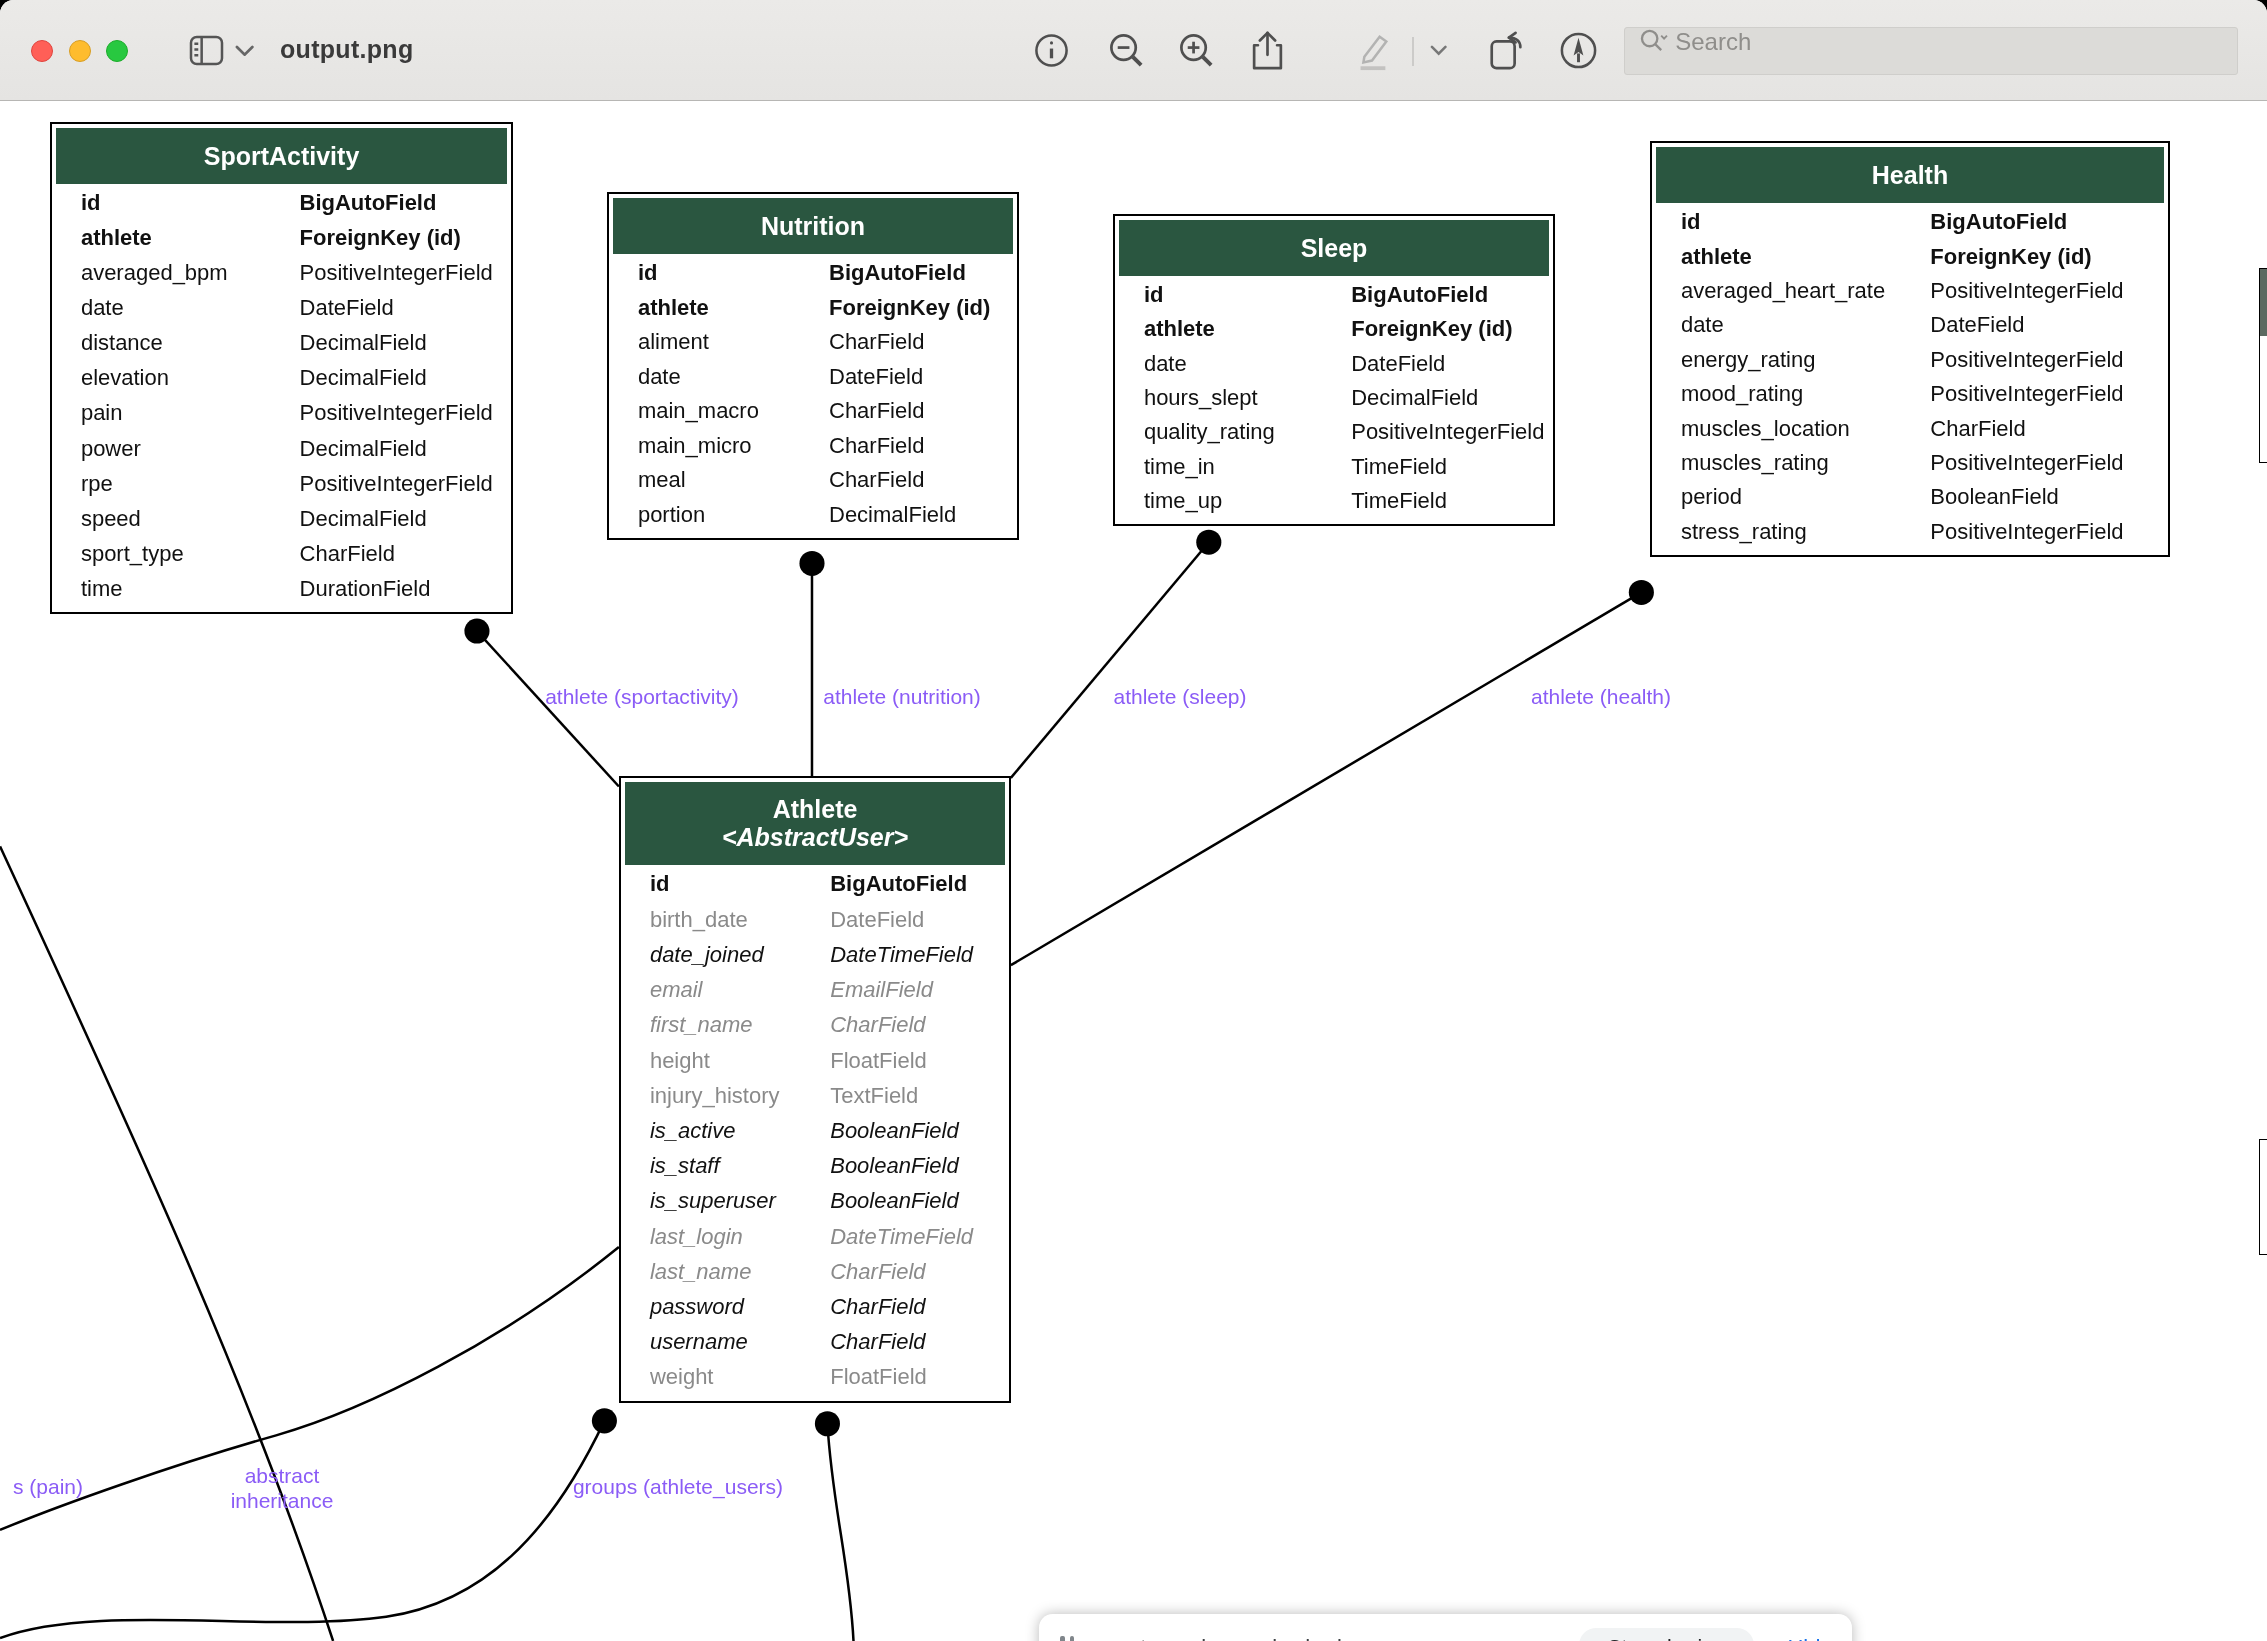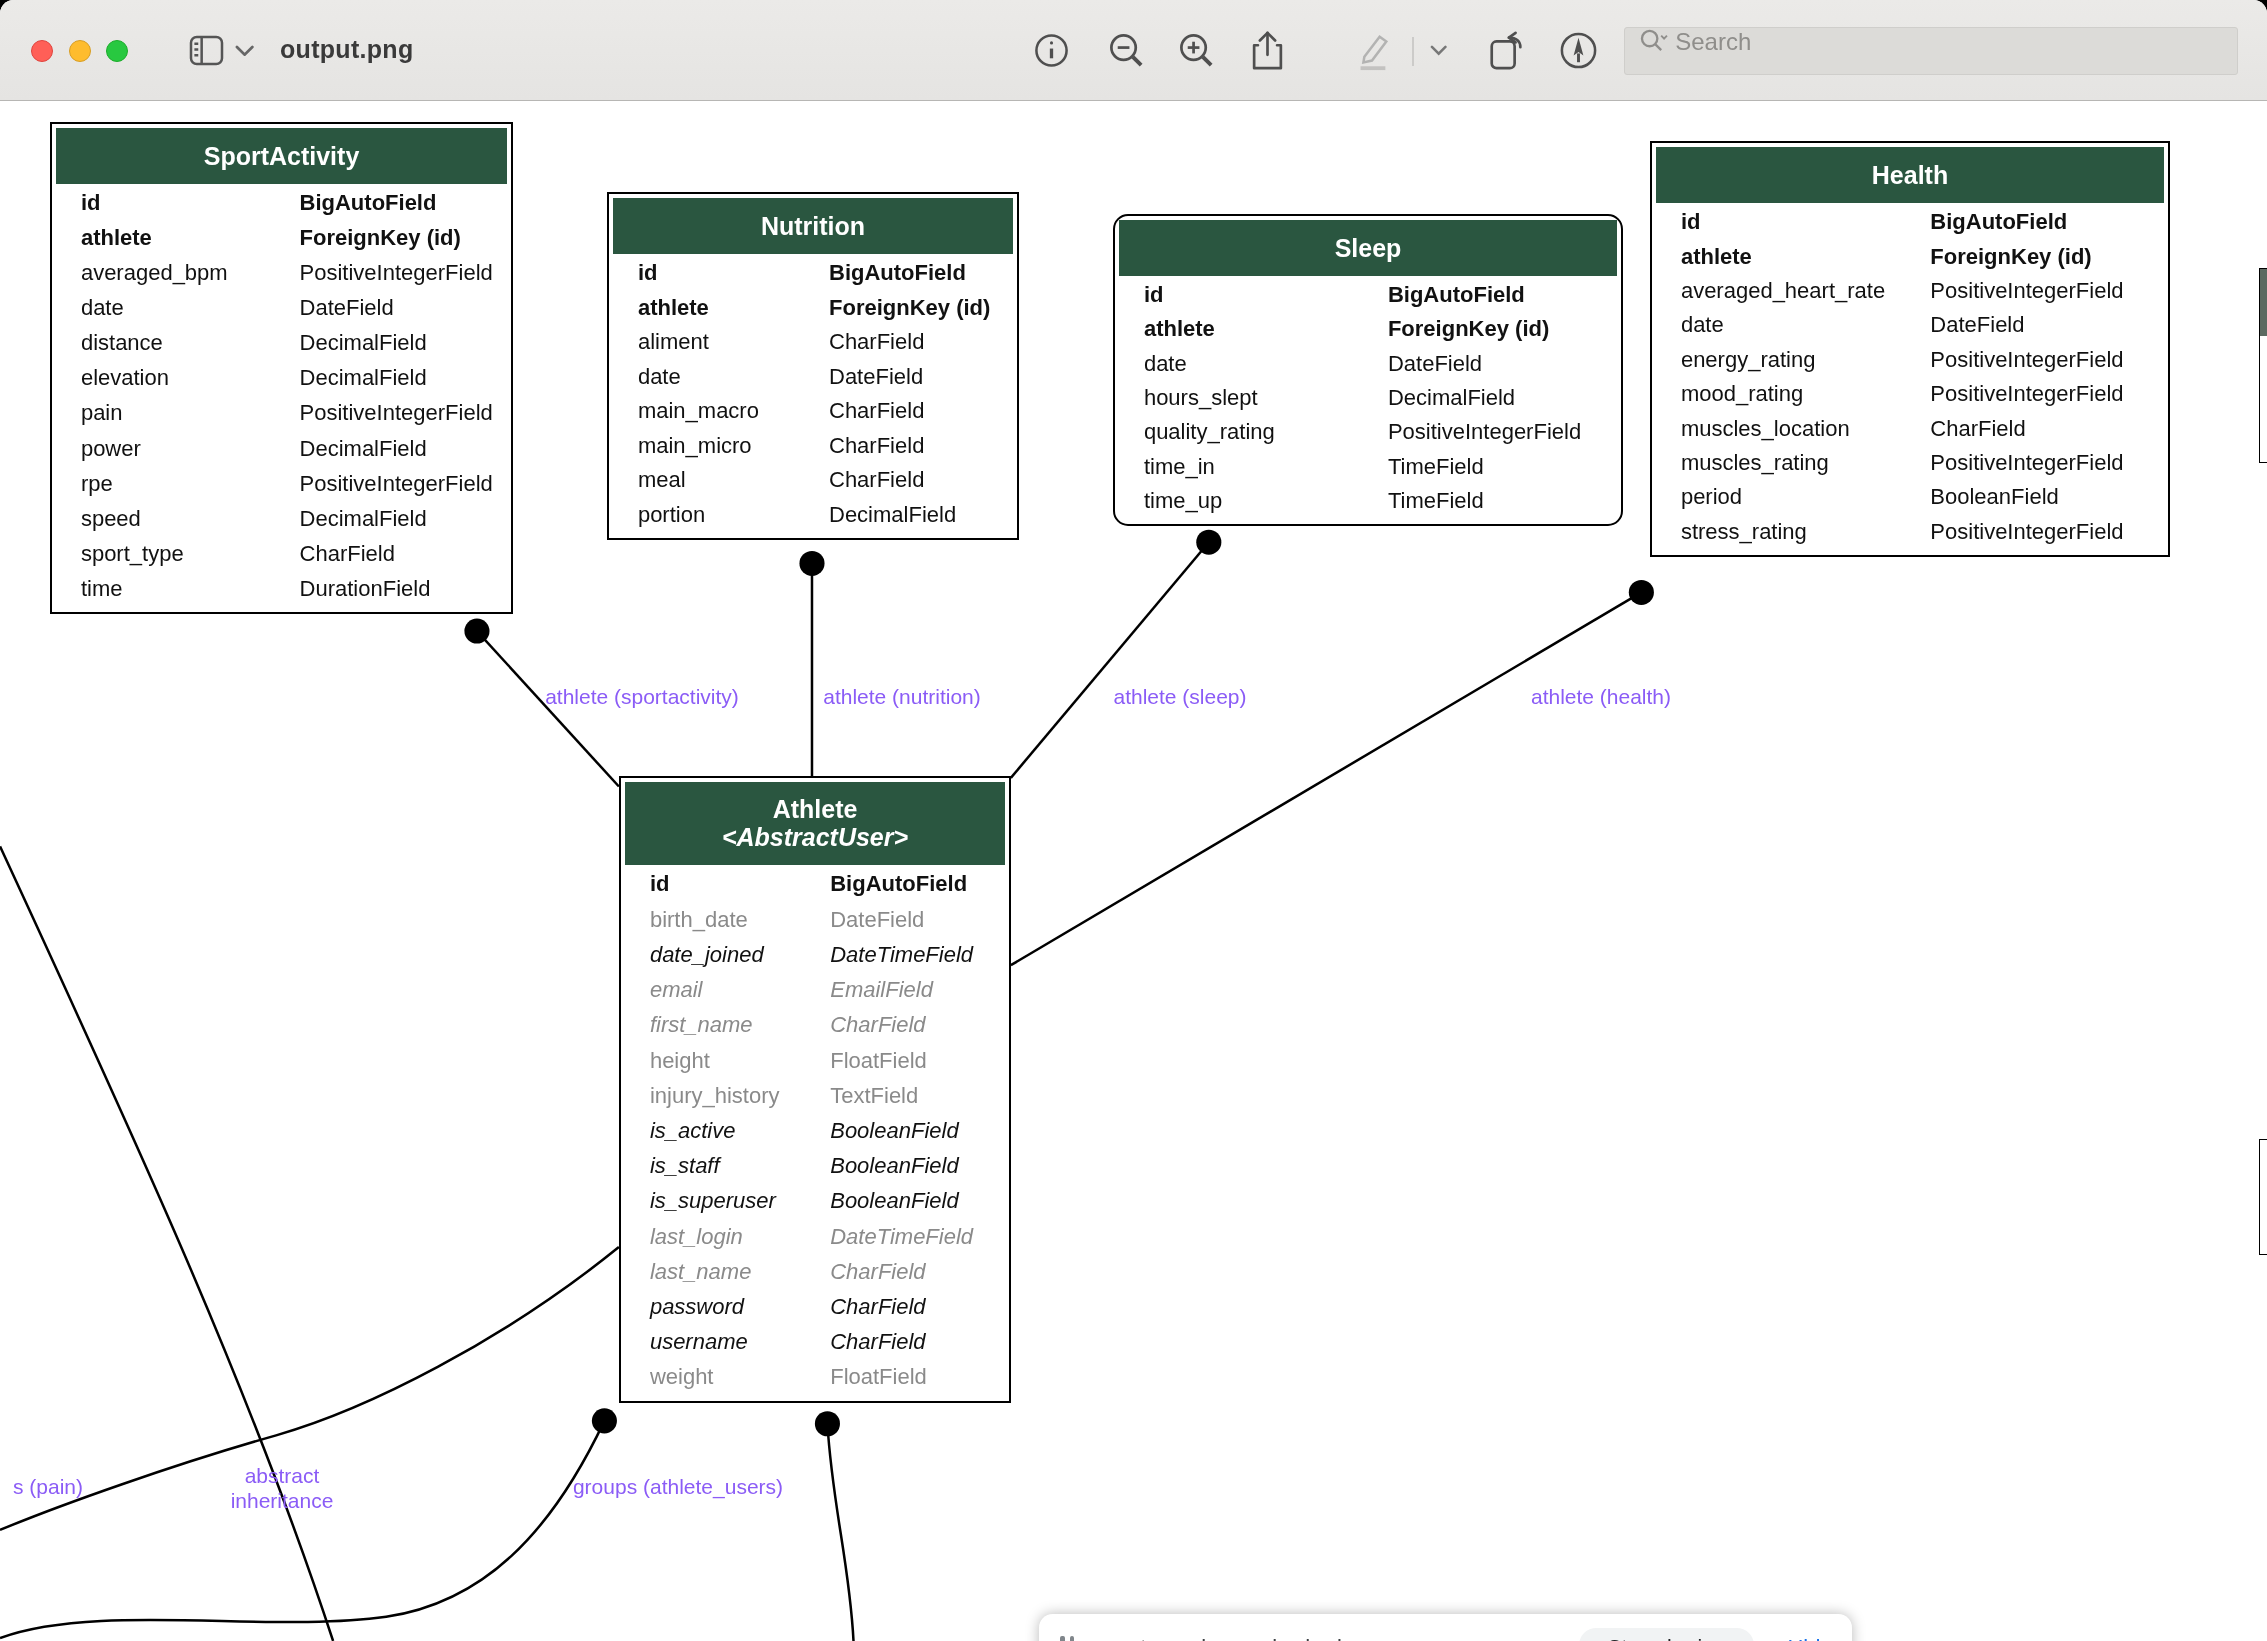--- a/index.html
+++ b/index.html
@@ -286,21 +286,21 @@
           <div class="field-row normal">
             <span class="fname">meal</span>
             <span class="ftype">CharField</span>
           </div>
           <div class="field-row normal">
             <span class="fname">portion</span>
             <span class="ftype">DecimalField</span>
           </div>
         </div>
       </div>
-      <div class="model-table" style="left: 1113px; top: 113px; width: 510px; height: 312px; border-radius: 15px;">
+      <div class="model-table" style="left: 1113px; top: 113px; width: 442px; height: 312px;">
         <div class="table-header" style="height: 56px; background: rgb(42, 86, 64);">
           <span>Sleep</span>
         </div>
         <div class="table-body">
           <div class="field-row bold">
             <span class="fname">id</span>
             <span class="ftype">BigAutoField</span>
           </div>
           <div class="field-row bold">
             <span class="fname">athlete</span>

